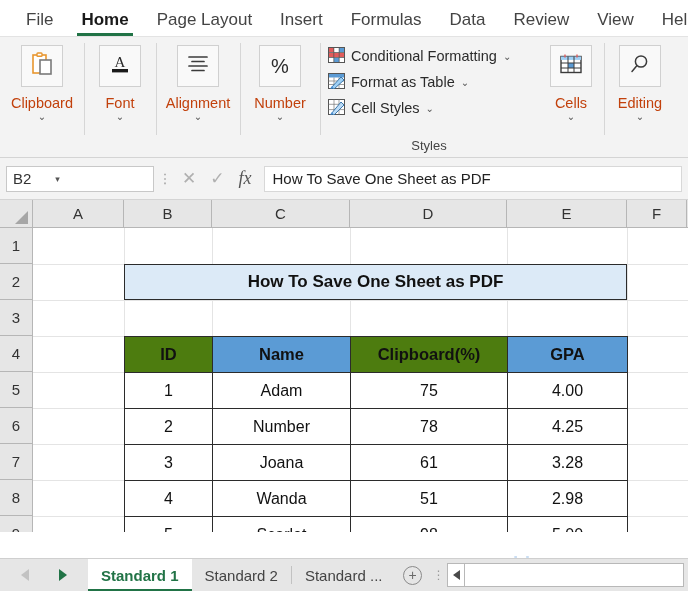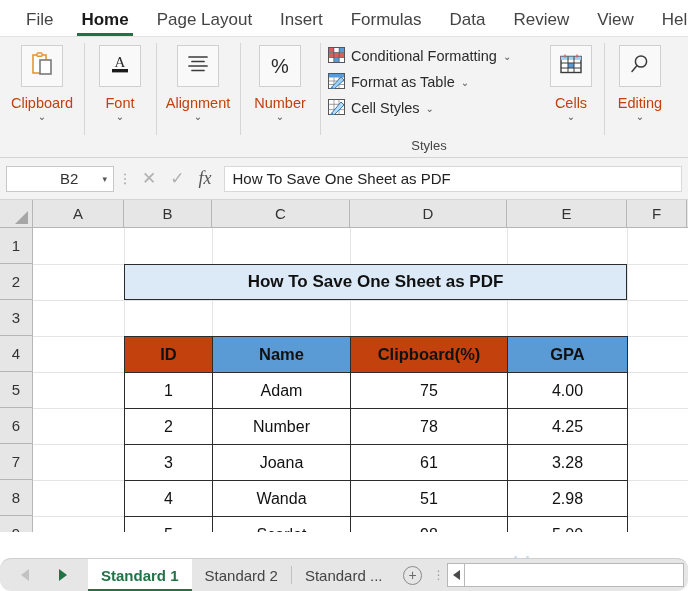--- a/index.html
+++ b/index.html
@@ -74,23 +74,23 @@
     position:absolute; bottom: 4px; left:0; right:0; text-align:center;
     font-size: 13px; color:#444;
   }
 
   
   .formula-bar {
     height: 42px; background: #f3f3f3; display: flex; align-items: center;
     padding: 0 6px; gap: 0px; border-bottom: 1px solid #d4d4d4;
   }
   .namebox {
-    width: 108px; height: 26px; background: #fff; border: 1px solid #c8c8c8;
+    width: 148px; height: 26px; background: #fff; border: 1px solid #c8c8c8;
     display: flex; align-items: center; padding: 0 6px; font-size: 15px; color: #333;
-    justify-content: flex-end;
+    justify-content: flex-start;
     gap: 24px;
   }
   .namebox .caret { font-size: 9px; color: #555; }
   .fb-dots {
     width: 22px; text-align: center; color: #999; font-size: 13px; letter-spacing: 0;
     line-height: 6px;
   }
   .fb-icons { display: flex; align-items: center; gap: 14px; padding: 0 12px 0 6px; }
   .fb-ic { font-size: 17px; color: #b0b0b0; }
   .fb-fx { font-style: italic; font-family: "Liberation Serif", serif; font-size: 18px; color: #555; }
@@ -133,37 +133,37 @@
     border: 1px solid #2b2b2b; background: #dceaf7;
     display:flex; align-items:center; justify-content:center;
     font-size: 17px; font-weight: bold; color:#111;
   }
   .tbl { position:absolute; border-collapse: collapse; }
   .tbl td {
     border: 1px solid #2b2b2b; text-align:center; font-size:16px; color:#111;
     height: 36px; padding: 0 2px;
   }
   .tbl td.hd { font-weight: bold; font-size: 16.5px; }
-  .hd-gray { background:#c2410c; }
+  .hd-gray { background:#4d7c0f; }
   .hd-blue { background:#5b9bd5; }
 
   
   .watermark {
     position: absolute; left: 470px; top: 552px; width: 190px; height: 34px;
     pointer-events: none; opacity: 0.55;
   }
   .wm-main { font-size: 19px; color:#9fc3e8; font-weight: bold; letter-spacing: .2px;}
   .wm-sub { font-size: 7.5px; color:#b9b9b9; letter-spacing: 2.1px; margin-top: -2px; }
   .wm-logo { position:absolute; left: -16px; top: 4px; width: 13px; height: 11px; }
 
   
   .tabbar {
     position:absolute; left:0; right:0; bottom:0; height: 33px;
     background:#e6e6e6; border-top:1px solid #cfcfcf;
-    display:flex; align-items:stretch;border-radius:11px;
+    display:flex; align-items:stretch;
   }
   .navarrows { width: 88px; display:flex; align-items:center; justify-content:center; gap: 30px; }
   .arrow-l { width:0;height:0;border-style:solid;border-width:6px 8px 6px 0;border-color:transparent #c2c2c2 transparent transparent; }
   .arrow-r { width:0;height:0;border-style:solid;border-width:6px 0 6px 8px;border-color:transparent transparent transparent #217346; }
   .sheettab {
     display:flex; align-items:center; padding: 0 13px; font-size:15px; color:#444;
     position:relative; white-space:nowrap;
   }
   .sheettab.active {
     background:#fff; color:#217346; font-weight:bold;

